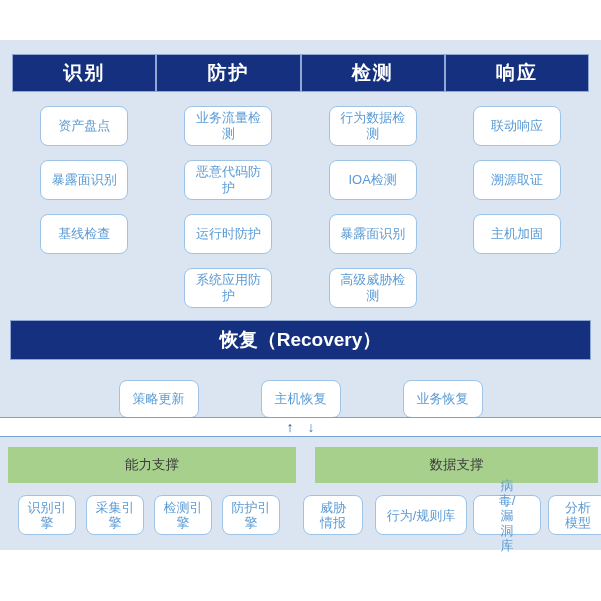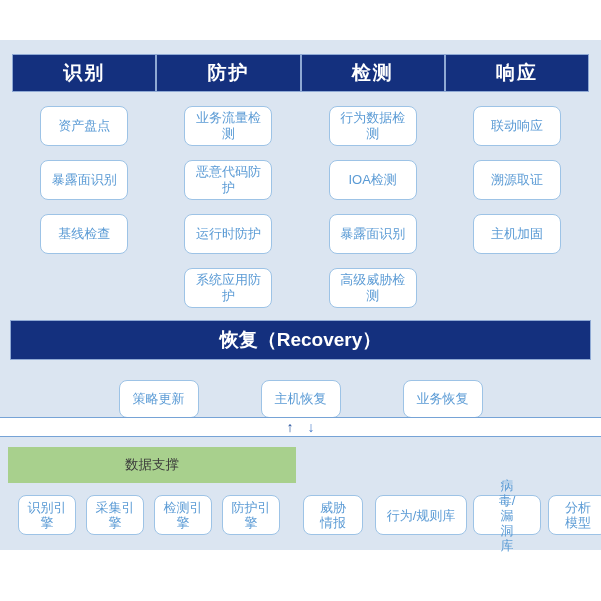--- a/index.html
+++ b/index.html
@@ -124,20 +124,21 @@
       </div>
     </div>
 
     <div class="band">
       <span class="arrow arrow-up">↑</span>
       <span class="arrow arrow-down">↓</span>
     </div>
 
     <div class="bottom-panel">
       <div class="support-headers">
+        <div class="support-header">能力支撑</div>
         <div class="support-header">数据支撑</div>
       </div>
 
       <div class="eng-row">
         <div class="sbox w58">识别引擎</div>
         <div class="sbox w58">采集引擎</div>
         <div class="sbox w58">检测引擎</div>
         <div class="sbox w58">防护引擎</div>
       </div>
 

